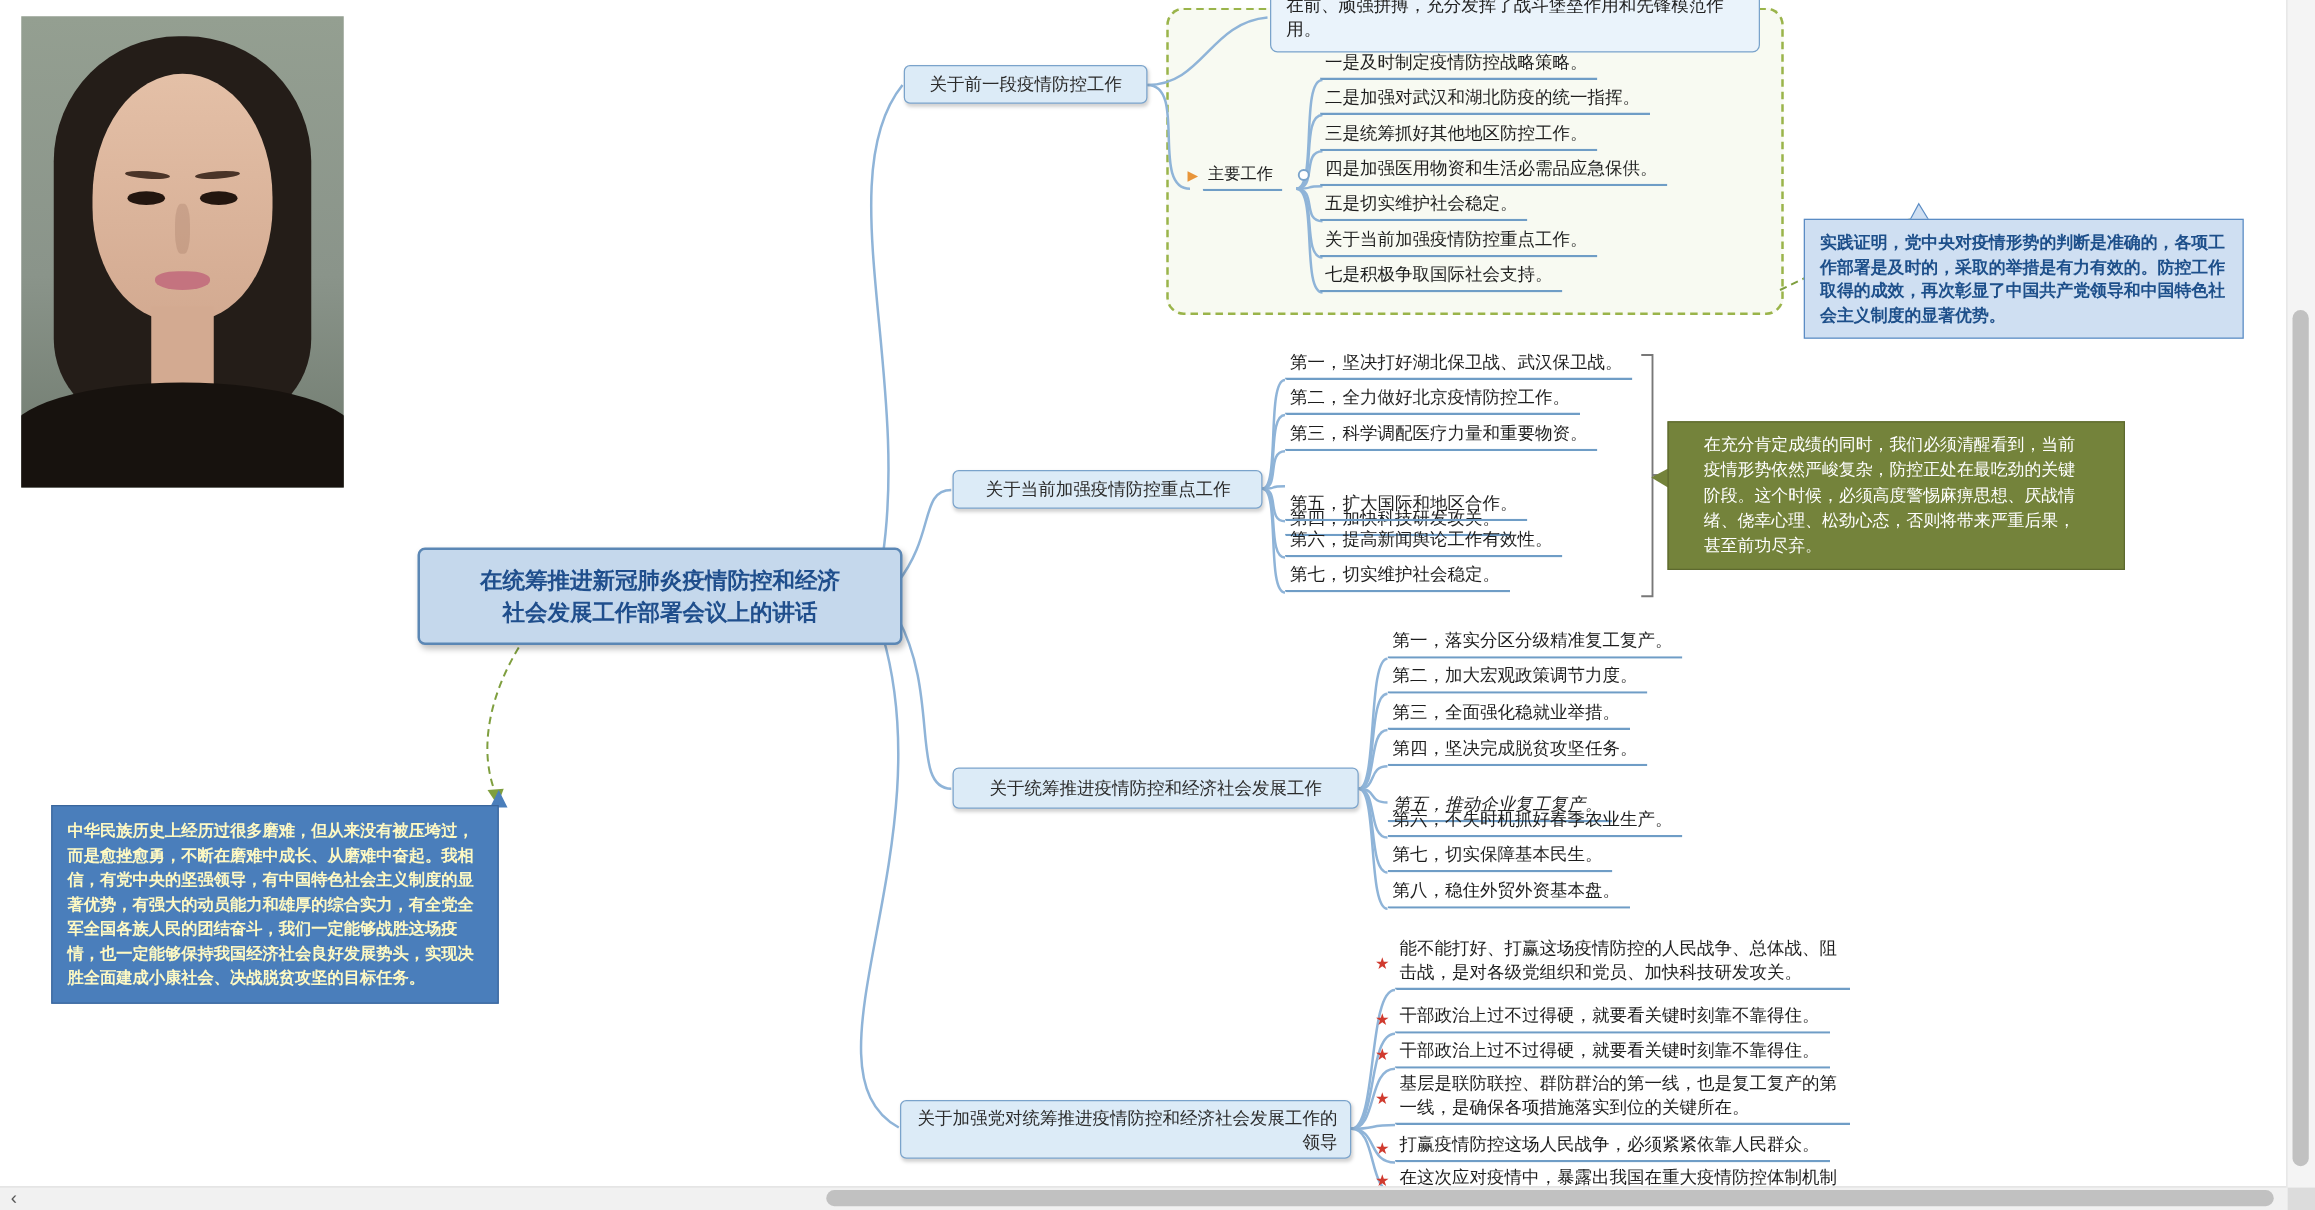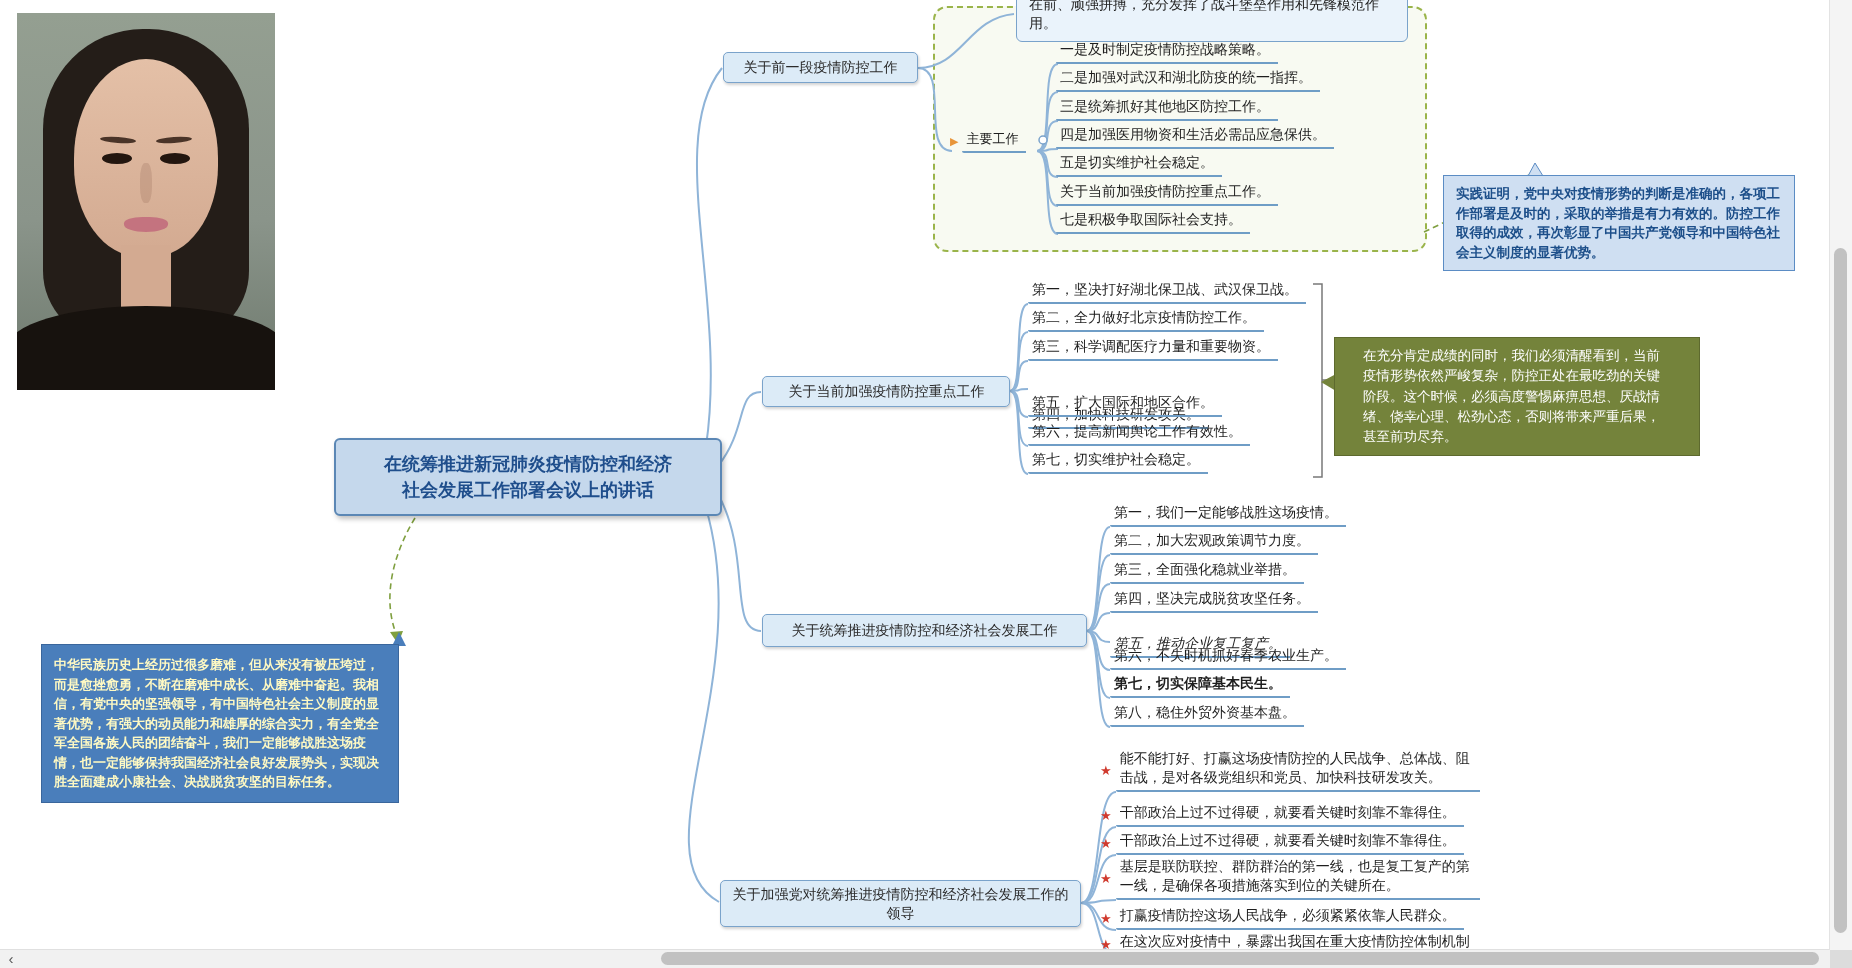--- a/index.html
+++ b/index.html
@@ -9,21 +9,21 @@
     font-family:"Liberation Sans","DejaVu Sans",sans-serif;
   }
   
   #boundary1{position:absolute;left:933px;top:6px;width:490px;height:242px;
     border:2px dashed #9ab44a;border-radius:14px;background:rgba(154,180,74,0.07);z-index:1;}
   #wires{position:absolute;left:0;top:0;z-index:2;}
   .node{z-index:3;}
   
   .topic{position:absolute;box-sizing:border-box;background:#dcebf7;border:1.5px solid #7aa3cb;
     border-radius:5px;color:#2b2b2b;font-size:14px;display:flex;align-items:center;justify-content:center;
-    text-align:center;padding:3px 10px;line-height:1.3;box-shadow:1px 2px 3px rgba(0,0,0,0.18);}
+    text-align:right;padding:3px 10px;line-height:1.3;box-shadow:1px 2px 3px rgba(0,0,0,0.18);}
   .central{position:absolute;left:334px;top:438px;width:388px;height:78px;box-sizing:border-box;
     background:#c5d8ec;border:2px solid #5b87b5;border-radius:6px;color:#1f4e8c;font-size:18px;font-weight:bold;
     display:flex;align-items:center;justify-content:center;text-align:center;white-space:pre-line;
     line-height:1.45;box-shadow:2px 3px 5px rgba(0,0,0,0.25);}
   .clipped-note{position:absolute;left:1016px;top:-12px;width:392px;height:54px;box-sizing:border-box;
     background:#eaf3fb;border:1.5px solid #7aa3cb;border-radius:6px;padding:6px 12px;
     font-size:14px;line-height:19px;color:#222;overflow:hidden;}
   
   .leaf{position:absolute;display:flex;align-items:flex-start;z-index:3;}
   .leaf-text{font-size:14px;color:#1e1e1e;line-height:19px;padding:0 8px 3px 4px;
@@ -180,38 +180,38 @@
     <span class="leaf-text">第五，扩大国际和地区合作。</span>
   </div>
 <div class="leaf" style="left:1028px;top:422px;">
     <span class="leaf-text">第六，提高新闻舆论工作有效性。</span>
   </div>
 <div class="leaf" style="left:1028px;top:450px;">
     <span class="leaf-text">第七，切实维护社会稳定。</span>
   </div>
 
 <div class="leaf" style="left:1110px;top:503px;">
-    <span class="leaf-text">第一，我们一定能够战胜这场疫情。</span>
+    <span class="leaf-text">第一，落实分区分级精准复工复产。</span>
   </div>
 <div class="leaf" style="left:1110px;top:531px;">
     <span class="leaf-text">第二，加大宏观政策调节力度。</span>
   </div>
 <div class="leaf" style="left:1110px;top:560px;">
     <span class="leaf-text">第三，全面强化稳就业举措。</span>
   </div>
 <div class="leaf" style="left:1110px;top:589px;">
     <span class="leaf-text">第四，坚决完成脱贫攻坚任务。</span>
   </div>
 <div class="leaf" style="left:1110px;top:634px;font-style:italic;">
     <span class="leaf-text">第五，推动企业复工复产。</span>
   </div>
 <div class="leaf" style="left:1110px;top:646px;">
     <span class="leaf-text">第六，不失时机抓好春季农业生产。</span>
   </div>
-<div class="leaf" style="left:1110px;top:674px;font-weight:bold;">
+<div class="leaf" style="left:1110px;top:674px;">
     <span class="leaf-text">第七，切实保障基本民生。</span>
   </div>
 <div class="leaf" style="left:1110px;top:703px;">
     <span class="leaf-text">第八，稳住外贸外资基本盘。</span>
   </div>
 
 <div class="leaf" style="left:1100px;top:749px;">
   <span class="star">★</span>
   <span class="leaf-text" style="width:352px;">能不能打好、打赢这场疫情防控的人民战争、总体战、阻击战，是对各级党组织和党员、加快科技研发攻关。</span>
   </div>

